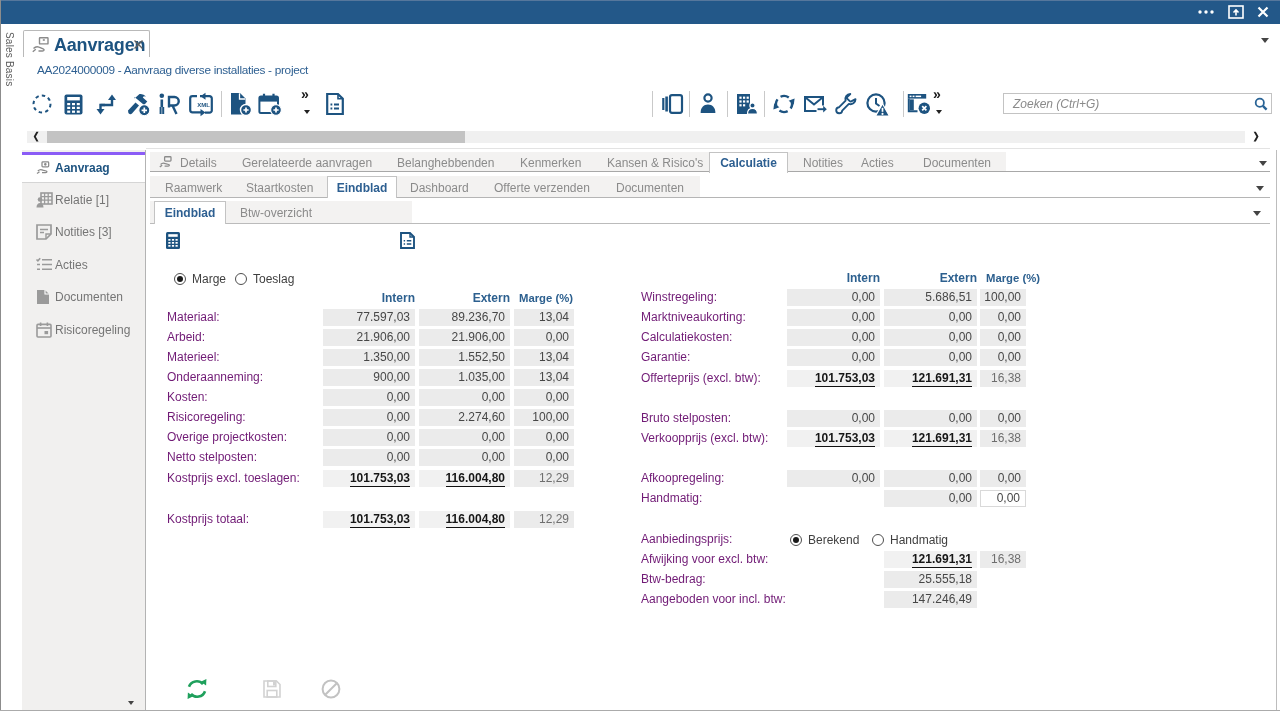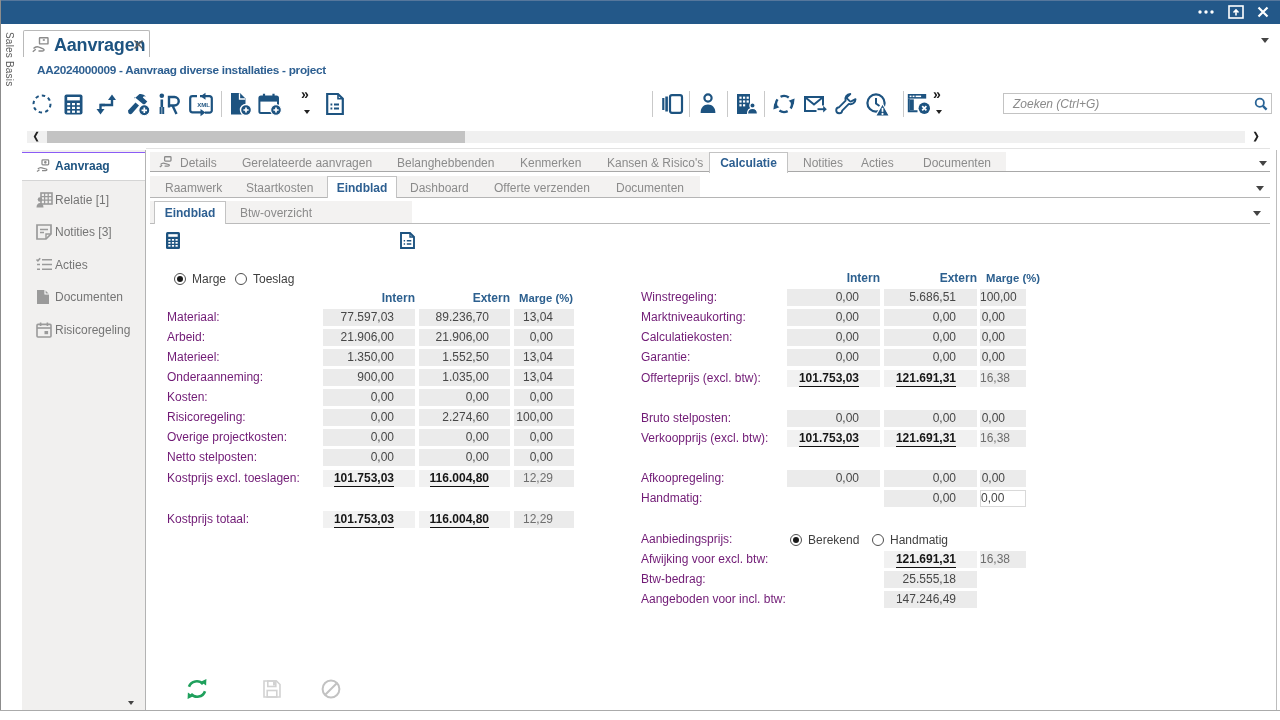--- a/index.html
+++ b/index.html
@@ -5,46 +5,46 @@
 body{width:1280px;height:720px;position:relative;overflow:hidden;background:#fff;
  font-family:"Liberation Sans",sans-serif;-webkit-font-smoothing:antialiased}
 .abs{position:absolute}
 .titlebar{left:0;top:0;width:1280px;height:24px;background:#235889;border-top:1px solid #56779c;box-sizing:border-box}
 .winborderL{left:0;top:0;width:1px;height:711px;background:#8c8c8c}
 .winborderR{left:1276px;top:150px;width:1px;height:560px;background:#bdbdbd}
 
 .maintab{left:23px;top:30px;width:127px;height:27px;background:#fff;border:1px solid #b9b9b9;border-bottom:none;border-radius:2px 2px 0 0;box-sizing:border-box}
 .maintab .txt{position:absolute;left:30px;top:4px;font-size:18px;font-weight:bold;color:#1d5380;letter-spacing:-.2px}
 .vertext{left:4px;top:32px;color:#5a5a5a;font-size:10px;writing-mode:vertical-rl;letter-spacing:.2px}
-.crumb{left:37px;top:63px;font-size:11.8px;font-weight:bold;color:#2d5f91;letter-spacing:-.3px}
+.crumb{left:37px;top:63px;font-size:11.8px;font-weight:normal;color:#2d5f91;letter-spacing:-.3px}
 
 .sep{width:1px;height:26px;background:#c9c9c9;top:91px}
 .searchbox{left:1003px;top:93px;width:269px;height:21px;border:1px solid #c3c3c3;background:#fff;box-sizing:border-box}
 .searchbox .ph{position:absolute;left:9px;top:3px;font-size:12px;font-style:italic;color:#8a8a8a}
 
 .hscroll{left:27px;top:131px;width:1218px;height:12px;background:#f0f0f0}
 .hthumb{left:47px;top:131px;width:418px;height:12px;background:#c3c3c3}
 .sarrow{top:132px;width:12px;height:10px;color:#3f3f3f;font-size:8px;line-height:10px;text-align:center;font-weight:bold;transform:scaleY(1.15)}
 
 .sidebar{left:22px;top:150px;width:123px;height:560px;background:#f1f0ef}
 .sideborder{left:145px;top:150px;width:1px;height:560px;background:#b3b3b3}
 .sitem{left:22px;width:123px;height:28px;font-size:12px;color:#757575;line-height:28px}
 .sitem .ic{position:absolute;left:14px;top:6px}
 .sitem .t{position:absolute;left:33px;top:0}
-.sactive{background:#fff;border-top:1px solid #8b5cf6;border-bottom:1px solid #d5d5d5;color:#1d5380;font-weight:bold}
+.sactive{background:#fff;border-top:3px solid #8b5cf6;border-bottom:1px solid #d5d5d5;color:#1d5380;font-weight:bold}
 .topline{left:146px;top:148px;width:1124px;height:1px;background:#e3e3e3}
 .botline{left:0;top:710px;width:1280px;height:1px;background:#ababab}
 
 .strip{height:20px;background:#f3f2f1}
 .stripline{height:1px;background:#a8a8a8}
 .stab{position:absolute;font-size:12px;color:#8b8b8b;white-space:nowrap}
 .atab{position:absolute;background:#fff;border:1px solid #c3c3c3;border-bottom:none;box-sizing:border-box;text-align:center;font-size:12px;font-weight:bold;color:#2d5f91}
 .dd{position:absolute;width:0;height:0;border-left:4px solid transparent;border-right:4px solid transparent;border-top:5px solid #444}
 
-.cell{position:absolute;height:17px;background:#ebebeb;font-size:12px;line-height:17px;text-align:right;padding-right:21px;color:#474747;box-sizing:border-box;white-space:nowrap}
+.cell{position:absolute;height:17px;background:#ebebeb;font-size:12px;line-height:17px;text-align:right;padding-right:5px;color:#474747;box-sizing:border-box;white-space:nowrap}
 .cellb{background:#f1f1f1;color:#161616;font-weight:bold}
 .cellb span{border-bottom:1.5px solid #111;padding-bottom:1px}
 .cellw{background:#fff;border:1px solid #d9d9d9;line-height:15px}
 .cmg{color:#6e6e6e}
 .lbl{position:absolute;font-size:12px;color:#701a75;height:17px;line-height:17px;white-space:nowrap}
 .hdr{position:absolute;height:17px;line-height:17px;font-size:12px;font-weight:bold;color:#2d608f;text-align:right;white-space:nowrap}
 .c1{left:323px;width:92px}.c2{left:419px;width:91px}.c3{left:514px;width:60px}
 .r1{left:787px;width:93px}.r2{left:884px;width:93px}.r3{left:980px;width:46px}
 
 .radio{position:absolute;width:12px;height:12px;border:1px solid #4f4f4f;border-radius:50%;background:#fff;box-sizing:border-box}

